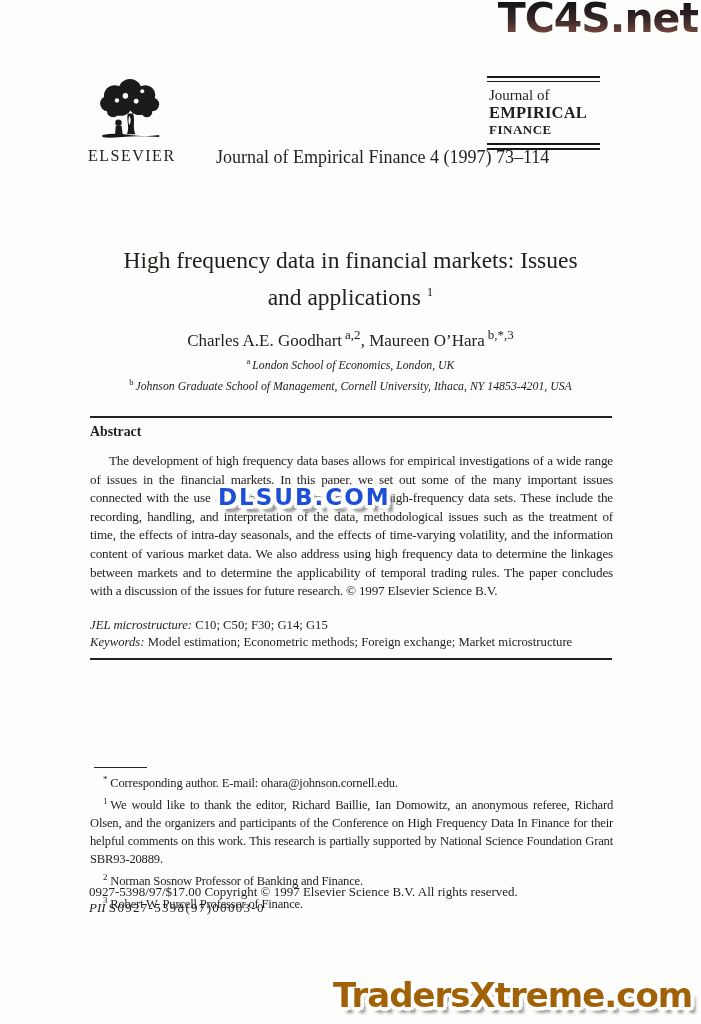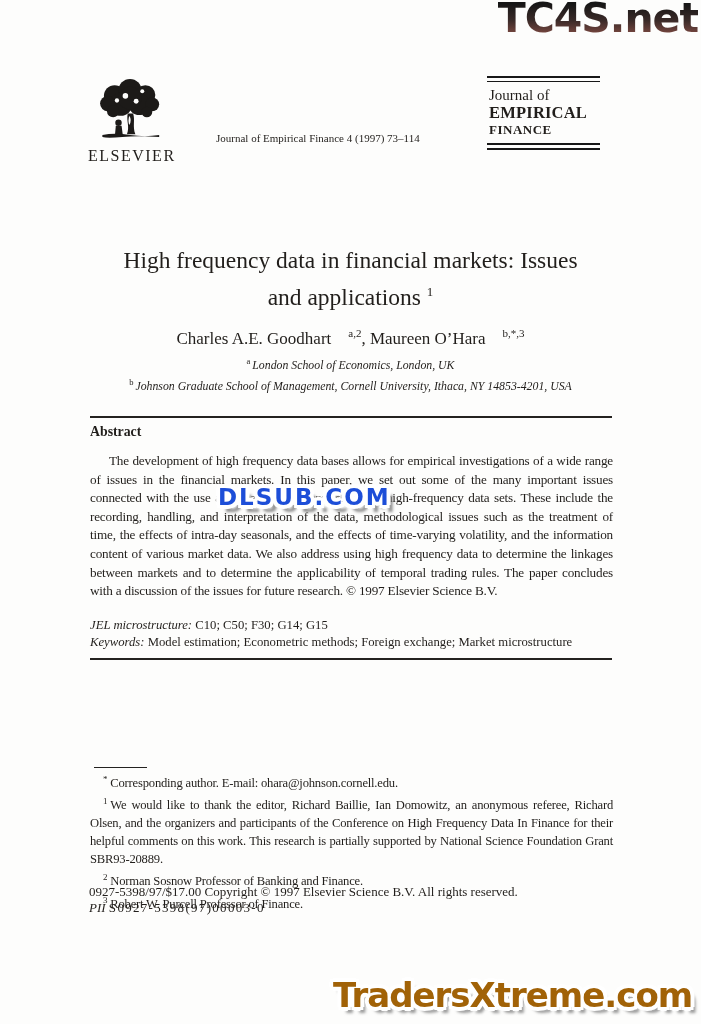--- a/index.html
+++ b/index.html
@@ -33,34 +33,34 @@
     color:#a16207;
     text-shadow:
       -3px -3px 0 #fff, 3px -3px 0 #fff, -3px 3px 0 #fff, 3px 3px 0 #fff,
       -4px 0 0 #fff, 4px 0 0 #fff, 0 -4px 0 #fff, 0 4px 0 #fff,
       5px 6px 3px rgba(120,120,120,.75);
   }
   
   .logo-block{position:absolute;left:88px;top:79px;width:84px;text-align:center;}
   .logo-block svg{display:block;margin:0 auto;}
   .publisher{font-size:16px;letter-spacing:1.5px;margin-top:2px;}
-  .citation{position:absolute;left:216px;top:132px;font-size:11px;}
+  .citation{position:absolute;left:216px;top:147px;font-size:18px;}
   .masthead{position:absolute;left:487px;top:76px;width:113px;}
   .mh-rule-a{height:2.2px;background:#181818;}
   .mh-rule-b{height:1.8px;background:#181818;margin-top:2.5px;}
   .mh-text{padding:5px 0 6px 2px;line-height:1.12;}
   .mh-line1{font-size:15px;}
   .mh-line2{font-weight:bold;font-size:16.5px;letter-spacing:.2px;}
   .mh-line3{font-weight:bold;font-size:13px;letter-spacing:.5px;}
   
   .title{position:absolute;left:89px;top:245px;width:523px;text-align:center;
          font-size:23.5px;line-height:31px;}
   .title sup{font-size:13px;}
   .authors{position:absolute;left:89px;top:327px;width:523px;text-align:center;font-size:17px;}
-  .authors sup{font-size:11px;margin-left:17px;}
+  .authors sup{font-size:13px;margin-left:3px;}
   .affils{position:absolute;left:89px;top:353px;width:523px;text-align:center;
           font-style:italic;font-size:11.8px;line-height:17px;}
   .affils sup{font-size:8.5px;font-style:normal;margin-right:2px;}
   
   .rule{position:absolute;left:90px;width:522px;height:1.6px;background:#242220;}
   .rule-1{top:416px;}
   .rule-2{top:658px;}
   .fn-rule{position:absolute;left:94px;top:767px;width:53px;height:1.4px;background:#242220;}
   
   .abstract-head{position:absolute;left:90px;top:424px;font-weight:bold;font-size:13.8px;}

